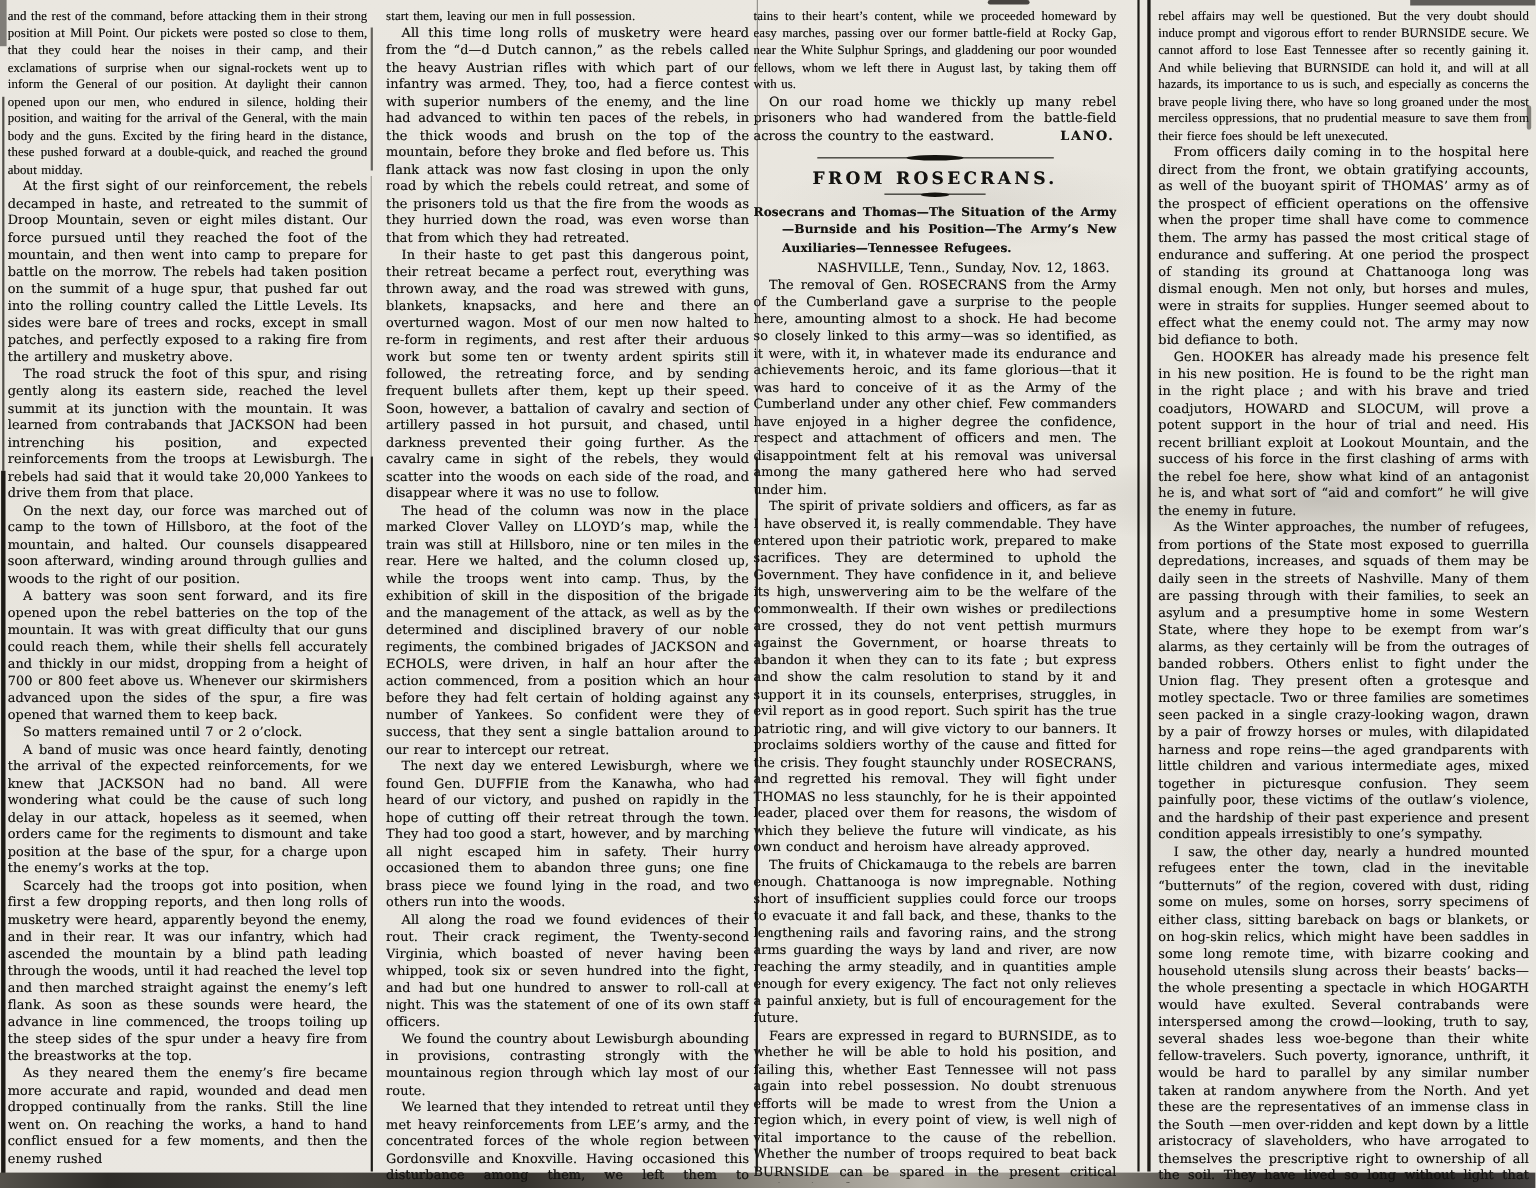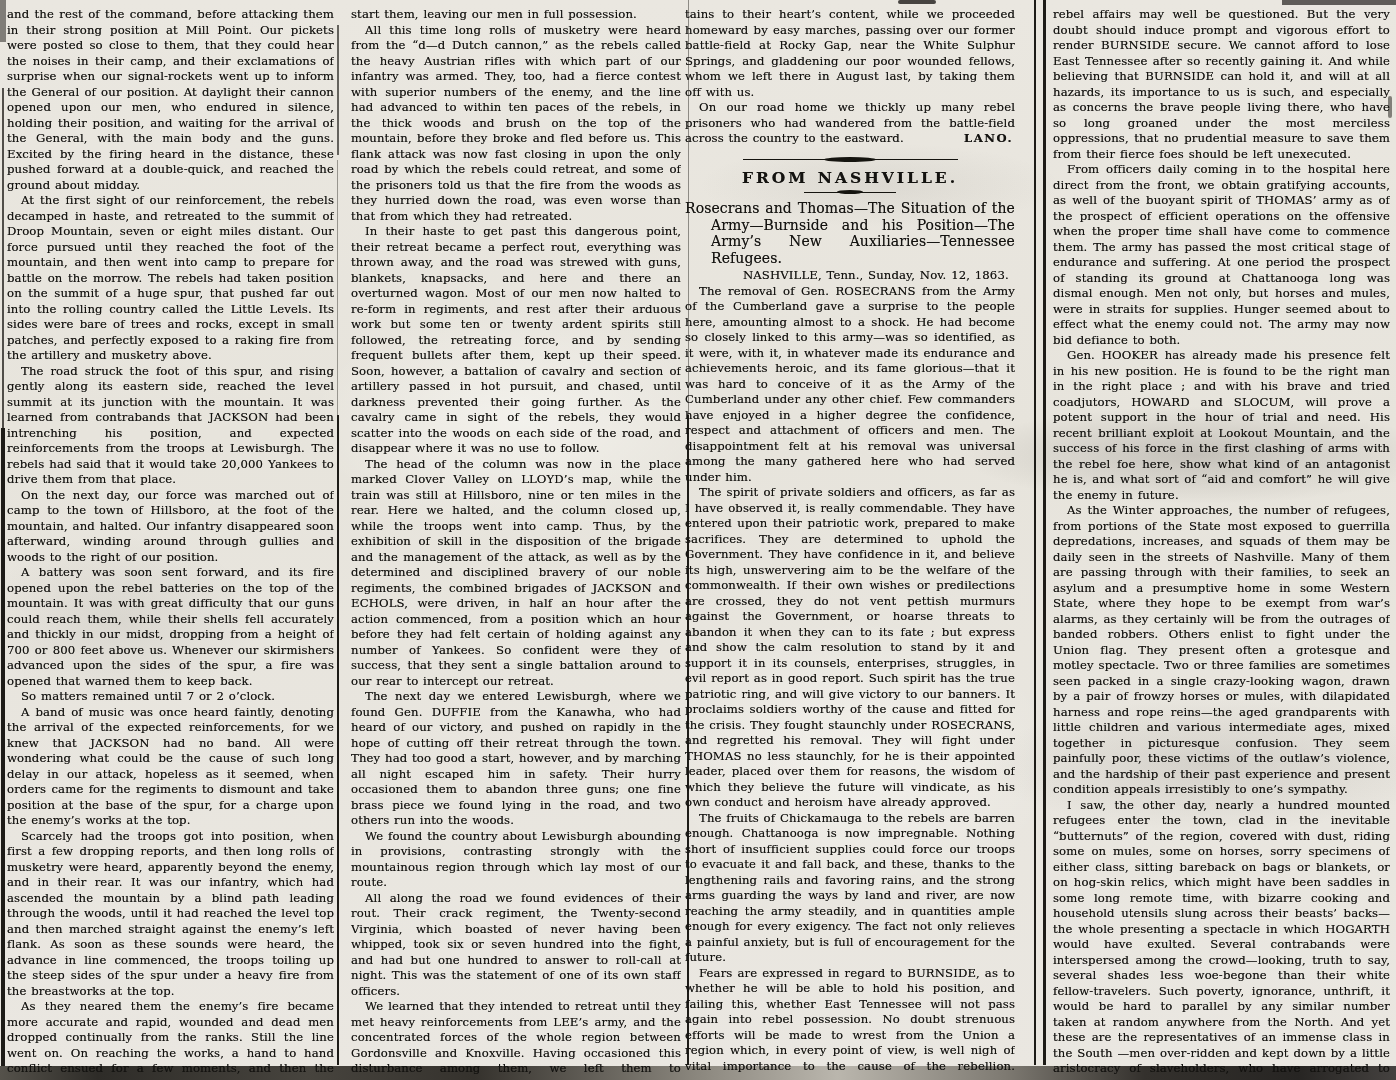--- a/index.html
+++ b/index.html
@@ -21,29 +21,29 @@
       radial-gradient(ellipse 280px 200px at 860px 760px, rgba(255,255,252,.45), rgba(255,255,252,0) 70%),
       linear-gradient(180deg,#eae7e0 0%,#e7e4dc 40%,#eae7e1 100%);
   }
   .col{
     position:absolute;top:7px;height:1068px;overflow:hidden;
     text-align:justify;font-size:11.7px;line-height:15.5px;
     word-spacing:.08em;letter-spacing:.1px;
     text-shadow:0 0 .4px rgba(10,10,10,.55);
   }
   .para{margin:0;text-indent:14px;}
-  .para.cont{text-indent:0;}
+  .para.cont{text-indent:0;font-family:Liberation Serif, serif;}
   .sig-para{position:relative;}
   .sig{position:absolute;right:2px;bottom:0;font-weight:bold;letter-spacing:1.5px;}
   .headline{
     margin:7px 0 3px;text-align:center;font-weight:bold;
     font-size:15.5px;letter-spacing:3px;text-indent:0;
   }
   .subhead{
-    margin:5px 0 0;font-weight:normal;font-size:14px;line-height:16.5px;
+    margin:5px 0 0;font-weight:bold;font-size:11px;line-height:16.5px;
     padding-left:26px;text-indent:-26px;text-align:justify;
   }
   .dateline{margin:2px 0 0;text-indent:58px;}
   .divider{width:215px;margin:9px auto 2px;height:7px;position:relative;}
   .divider::before{content:"";position:absolute;left:0;right:0;top:3px;border-top:1.4px solid #15140f;}
   .divider::after{content:"";position:absolute;left:50%;top:1px;width:52px;height:5px;margin-left:-26px;background:#15140f;border-radius:50%;}
   .subdivider{width:92px;margin:4px auto;height:6px;position:relative;}
   .subdivider::before{content:"";position:absolute;left:0;right:0;top:2.5px;border-top:1.2px solid #15140f;}
   .subdivider::after{content:"";position:absolute;left:50%;top:1px;width:26px;height:4px;margin-left:-13px;background:#15140f;border-radius:50%;}
   .vrule{position:absolute;background:#1d1b17;}
@@ -74,42 +74,42 @@
 <div class="artifact" style="left:898px;top:0;width:38px;height:4px;background:rgba(30,28,25,.8);border-radius:2px;"></div>
 <div class="artifact" style="left:1282px;top:0;width:114px;height:5px;background:rgba(35,33,30,.7);"></div>
 <div class="artifact" style="left:1388px;top:96px;width:4px;height:22px;background:rgba(60,58,54,.6);border-radius:2px;"></div>
 <div id="bottom-band"></div>
 
 <div id="columns">
     <div class="col" style="left: 7px; width: 327px;">
       <p class="para cont">and the rest of the command, before attacking them in their strong position at Mill Point.  Our pickets were posted so close to them, that they could hear the noises in their camp, and their exclamations of surprise when our signal-rockets went up to inform the General of our position.  At daylight their cannon opened upon our men, who endured in silence, holding their position, and waiting for the arrival of the General, with the main body and the guns.  Excited by the firing heard in the distance, these pushed forward at a double-quick, and reached the ground about midday.</p>
       <p class="para">At the first sight of our reinforcement, the rebels decamped in haste, and retreated to the summit of Droop Mountain, seven or eight miles distant.  Our force pursued until they reached the foot of the mountain, and then went into camp to prepare for battle on the morrow.  The rebels had taken position on the summit of a huge spur, that pushed far out into the rolling country called the Little Levels.  Its sides were bare of trees and rocks, except in small patches, and perfectly exposed to a raking fire from the artillery and musketry above.</p>
       <p class="para">The road struck the foot of this spur, and rising gently along its eastern side, reached the level summit at its junction with the mountain.  It was learned from contrabands that JACKSON had been intrenching his position, and expected reinforcements from the troops at Lewisburgh.  The rebels had said that it would take 20,000 Yankees to drive them from that place.</p>
-      <p class="para">On the next day, our force was marched out of camp to the town of Hillsboro, at the foot of the mountain, and halted.  Our infantry disappeared soon afterward, winding around through gullies and woods to the right of our position.</p>
+      <p class="para">On the next day, our force was marched out of camp to the town of Hillsboro, at the foot of the mountain, and halted.  Our counsels disappeared soon afterward, winding around through gullies and woods to the right of our position.</p>
       <p class="para">A battery was soon sent forward, and its fire opened upon the rebel batteries on the top of the mountain.  It was with great difficulty that our guns could reach them, while their shells fell accurately and thickly in our midst, dropping from a height of 700 or 800 feet above us.  Whenever our skirmishers advanced upon the sides of the spur, a fire was opened that warned them to keep back.</p>
       <p class="para">So matters remained until 7 or 2 o’clock.</p>
       <p class="para">A band of music was once heard faintly, denoting the arrival of the expected reinforcements, for we knew that JACKSON had no band.  All were wondering what could be the cause of such long delay in our attack, hopeless as it seemed, when orders came for the regiments to dismount and take position at the base of the spur, for a charge upon the enemy’s works at the top.</p>
       <p class="para">Scarcely had the troops got into position, when first a few dropping reports, and then long rolls of musketry were heard, apparently beyond the enemy, and in their rear.  It was our infantry, which had ascended the mountain by a blind path leading through the woods, until it had reached the level top and then marched straight against the enemy’s left flank.  As soon as these sounds were heard, the advance in line commenced, the troops toiling up the steep sides of the spur under a heavy fire from the breastworks at the top.</p>
       <p class="para">As they neared them the enemy’s fire became more accurate and rapid, wounded and dead men dropped continually from the ranks.  Still the line went on.  On reaching the works, a hand to hand conflict ensued for a few moments, and then the enemy rushed</p>
     </div>
     <div class="col" style="left: 351px; width: 330px;">
       <p class="para cont">start them, leaving our men in full possession.</p>
       <p class="para">All this time long rolls of musketry were heard from the “d—d Dutch cannon,” as the rebels called the heavy Austrian rifles with which part of our infantry was armed.  They, too, had a fierce contest with superior numbers of the enemy, and the line had advanced to within ten paces of the rebels, in the thick woods and brush on the top of the mountain, before they broke and fled before us.  This flank attack was now fast closing in upon the only road by which the rebels could retreat, and some of the prisoners told us that the fire from the woods as they hurried down the road, was even worse than that from which they had retreated.</p>
       <p class="para">In their haste to get past this dangerous point, their retreat became a perfect rout, everything was thrown away, and the road was strewed with guns, blankets, knapsacks, and here and there an overturned wagon.  Most of our men now halted to re-form in regiments, and rest after their arduous work but some ten or twenty ardent spirits still followed, the retreating force, and by sending frequent bullets after them, kept up their speed.  Soon, however, a battalion of cavalry and section of artillery passed in hot pursuit, and chased, until darkness prevented their going further.  As the cavalry came in sight of the rebels, they would scatter into the woods on each side of the road, and disappear where it was no use to follow.</p>
       <p class="para">The head of the column was now in the place marked Clover Valley on LLOYD’s map, while the train was still at Hillsboro, nine or ten miles in the rear.  Here we halted, and the column closed up, while the troops went into camp.  Thus, by the exhibition of skill in the disposition of the brigade and the management of the attack, as well as by the determined and disciplined bravery of our noble regiments, the combined brigades of JACKSON and ECHOLS, were driven, in half an hour after the action commenced, from a position which an hour before they had felt certain of holding against any number of Yankees.  So confident were they of success, that they sent a single battalion around to our rear to intercept our retreat.</p>
       <p class="para">The next day we entered Lewisburgh, where we found Gen. DUFFIE from the Kanawha, who had heard of our victory, and pushed on rapidly in the hope of cutting off their retreat through the town.  They had too good a start, however, and by marching all night escaped him in safety.  Their hurry occasioned them to abandon three guns; one fine brass piece we found lying in the road, and two others run into the woods.</p>
+      <p class="para">All along the road we found evidences of their rout.  Their crack regiment, the Twenty-second Virginia, which boasted of never having been whipped, took six or seven hundred into the fight, and had but one hundred to answer to roll-call at night.  This was the statement of one of its own staff officers.</p>
       <p class="para">We found the country about Lewisburgh abounding in provisions, contrasting strongly with the mountainous region through which lay most of our route.</p>
-      <p class="para">All along the road we found evidences of their rout.  Their crack regiment, the Twenty-second Virginia, which boasted of never having been whipped, took six or seven hundred into the fight, and had but one hundred to answer to roll-call at night.  This was the statement of one of its own staff officers.</p>
       <p class="para">We learned that they intended to retreat until they met heavy reinforcements from LEE’s army, and the concentrated forces of the whole region between Gordonsville and Knoxville.  Having occasioned this disturbance among them, we left them to concentrate in that country among those rugged moun-</p>
     </div>
     <div class="col" style="left: 685px; width: 330px;">
       <p class="para cont">tains to their heart’s content, while we proceeded homeward by easy marches, passing over our former battle-field at Rocky Gap, near the White Sulphur Springs, and gladdening our poor wounded fellows, whom we left there in August last, by taking them off with us.</p>
       <p class="para sig-para"><span>On our road home we thickly up many rebel prisoners who had wandered from the battle-field across the country to the eastward.</span><span class="sig">LANO.</span></p>
       <div class="divider"></div>
-      <p class="headline">FROM NASHVILLE.</p>
+      <p class="headline">FROM ROSECRANS.</p>
       <div class="subdivider"></div>
       <p class="subhead">Rosecrans and Thomas—The Situation of the Army—Burnside and his Position—The Army’s New Auxiliaries—Tennessee Refugees.</p>
       <p class="dateline">NASHVILLE, Tenn., Sunday, Nov. 12, 1863.</p>
       <p class="para">The removal of Gen. ROSECRANS from the Army of the Cumberland gave a surprise to the people here, amounting almost to a shock.  He had become so closely linked to this army—was so identified, as it were, with it, in whatever made its endurance and achievements heroic, and its fame glorious—that it was hard to conceive of it as the Army of the Cumberland under any other chief.  Few commanders have enjoyed in a higher degree the confidence, respect and attachment of officers and men.  The disappointment felt at his removal was universal among the many gathered here who had served under him.</p>
       <p class="para">The spirit of private soldiers and officers, as far as I have observed it, is really commendable.  They have entered upon their patriotic work, prepared to make sacrifices.  They are determined to uphold the Government.  They have confidence in it, and believe its high, unswervering aim to be the welfare of the commonwealth.  If their own wishes or predilections are crossed, they do not vent pettish murmurs against the Government, or hoarse threats to abandon it when they can to its fate ; but express and show the calm resolution to stand by it and support it in its counsels, enterprises, struggles, in evil report as in good report.  Such spirit has the true patriotic ring, and will give victory to our banners.  It proclaims soldiers worthy of the cause and fitted for the crisis.  They fought staunchly under ROSECRANS, and regretted his removal.  They will fight under THOMAS no less staunchly, for he is their appointed leader, placed over them for reasons, the wisdom of which they believe the future will vindicate, as his own conduct and heroism have already approved.</p>
       <p class="para">The fruits of Chickamauga to the rebels are barren enough.  Chattanooga is now impregnable.  Nothing short of insufficient supplies could force our troops to evacuate it and fall back, and these, thanks to the lengthening rails and favoring rains, and the strong arms guarding the ways by land and river, are now reaching the army steadily, and in quantities ample enough for every exigency.  The fact not only relieves a painful anxiety, but is full of encouragement for the future.</p>
       <p class="para">Fears are expressed in regard to BURNSIDE, as to whether he will be able to hold his position, and failing this, whether East Tennessee will not pass again into rebel possession.  No doubt strenuous efforts will be made to wrest from the Union a region which, in every point of view, is well nigh of vital importance to the cause of the rebellion.  Whether the number of troops required to beat back BURNSIDE can be spared in the present critical conjunction of</p>
     </div>
     <div class="col" style="left: 1053px; width: 337px;">
       <p class="para cont">rebel affairs may well be questioned.  But the very doubt should induce prompt and vigorous effort to render BURNSIDE secure.  We cannot afford to lose East Tennessee after so recently gaining it.  And while believing that BURNSIDE can hold it, and will at all hazards, its importance to us is such, and especially as concerns the brave people living there, who have so long groaned under the most merciless oppressions, that no prudential measure to save them from their fierce foes should be left unexecuted.</p>

